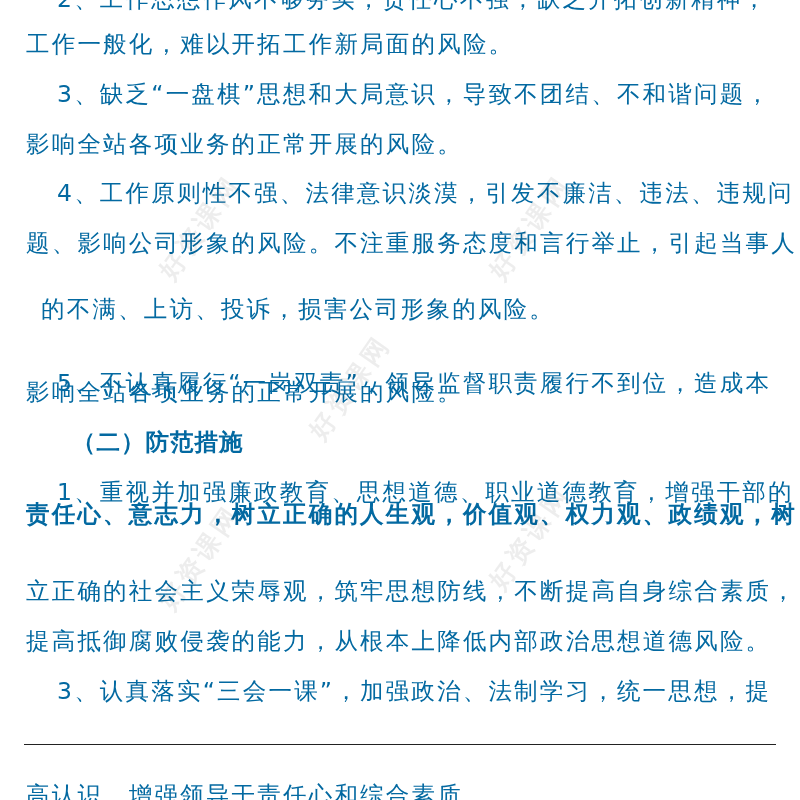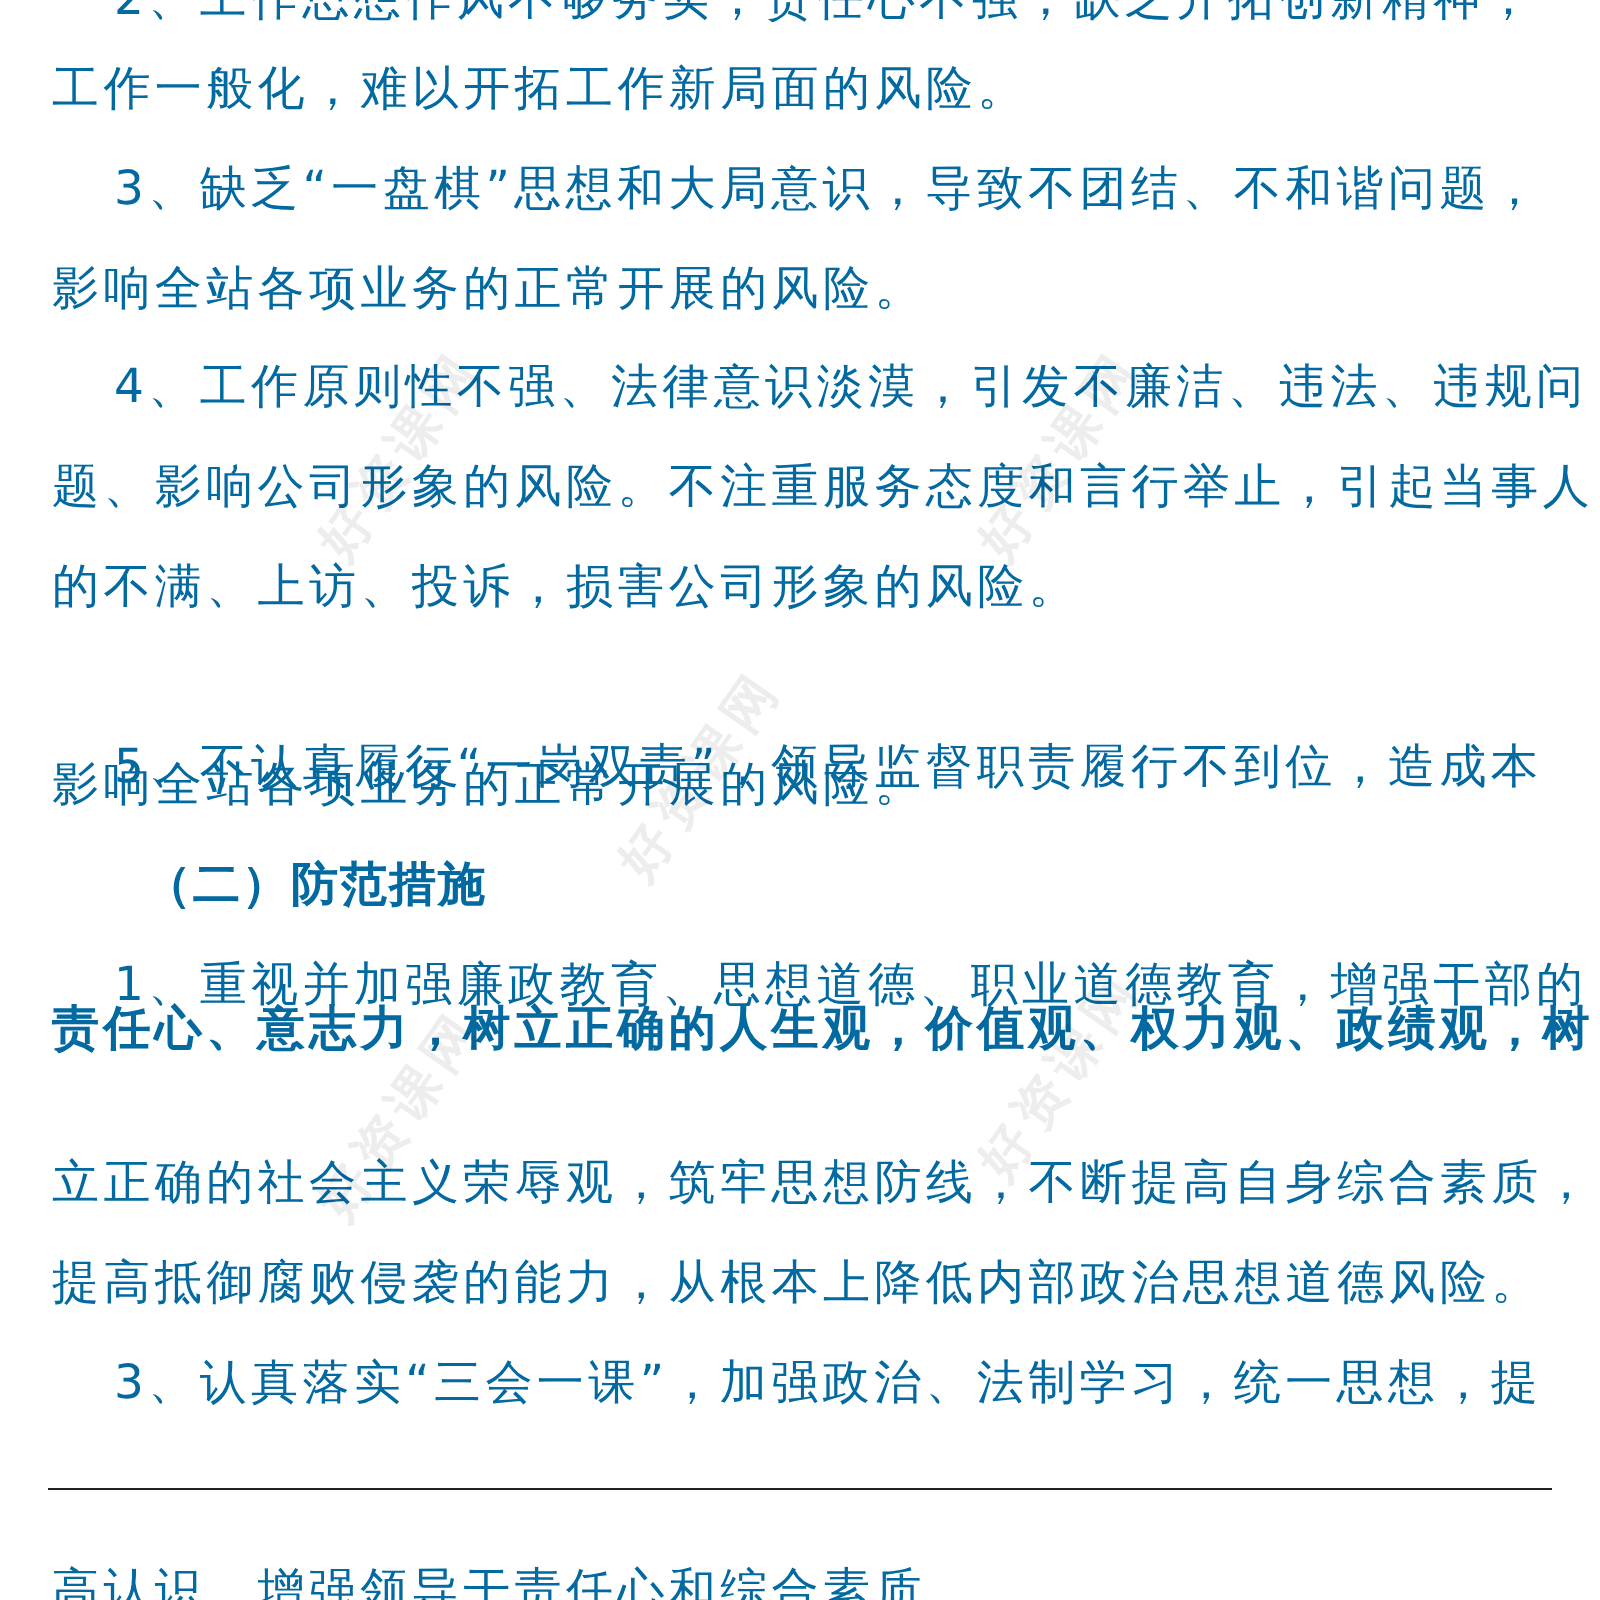--- a/index.html
+++ b/index.html
@@ -38,21 +38,21 @@
     <div class="line indent justify">2、工作思想作风不够务实，责任心不强，缺乏开拓创新精神，</div>
   </div>
 
   <div class="line" style="top:29px;">工作一般化，难以开拓工作新局面的风险。</div>
 
   <div class="line indent justify" style="top:79px;">3、缺乏“一盘棋”思想和大局意识，导致不团结、不和谐问题，</div>
   <div class="line" style="top:129px;">影响全站各项业务的正常开展的风险。</div>
 
   <div class="line indent justify" style="top:178px;">4、工作原则性不强、法律意识淡漠，引发不廉洁、违法、违规问</div>
   <div class="line justify" style="top:228px;">题、影响公司形象的风险。不注重服务态度和言行举止，引起当事人</div>
-  <div class="line" style="top:278px;">的不满、上访、投诉，损害公司形象的风险。</div>
+  <div class="line" style="top:294px;margin-left:15px;">的不满、上访、投诉，损害公司形象的风险。</div>
 
   <div class="line indent justify" style="top:328px;margin-top:40px;">5、不认真履行“一岗双责”，领导监督职责履行不到位，造成本</div>
   <div class="line" style="top:377px;">影响全站各项业务的正常开展的风险。</div>
 
   <div class="line heading" style="top:427px; left:72px;">（二）防范措施</div>
 
   <div class="line indent justify" style="top:477px;">1、重视并加强廉政教育、思想道德、职业道德教育，增强干部的</div>
   <div class="line justify" style="top:499px;font-weight:bold;">责任心、意志力，树立正确的人生观，价值观、权力观、政绩观，树</div>
   <div class="line justify" style="top:576px;">立正确的社会主义荣辱观，筑牢思想防线，不断提高自身综合素质，</div>
   <div class="line" style="top:626px;">提高抵御腐败侵袭的能力，从根本上降低内部政治思想道德风险。</div>

